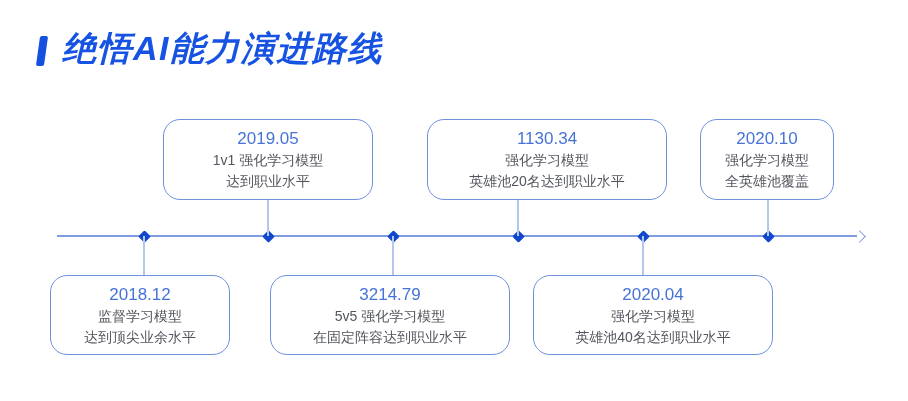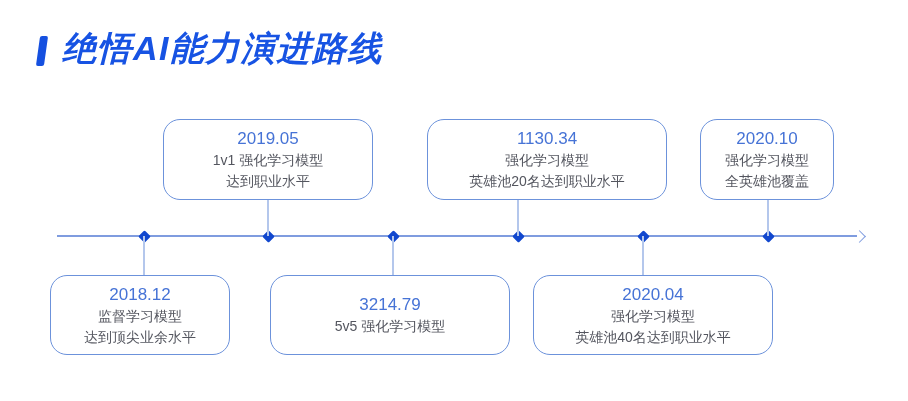--- a/index.html
+++ b/index.html
@@ -137,20 +137,21 @@
 
   <div class="card card-d">
     <div class="date">2018.12</div>
     <div class="line">监督学习模型</div>
     <div class="line">达到顶尖业余水平</div>
   </div>
 
   <div class="card card-e">
     <div class="date">3214.79</div>
     <div class="line">5v5 强化学习模型</div>
+    <div class="line">在固定阵容达到职业水平</div>
   </div>
 
   <div class="card card-f">
     <div class="date">2020.04</div>
     <div class="line">强化学习模型</div>
     <div class="line">英雄池40名达到职业水平</div>
   </div>
 
 </div>
 

